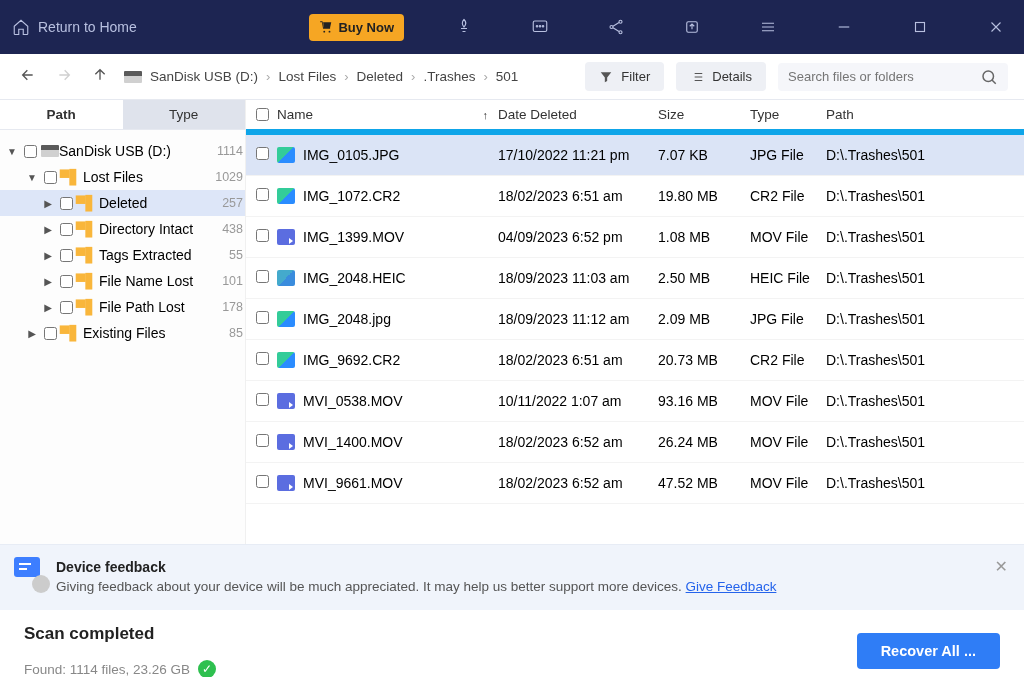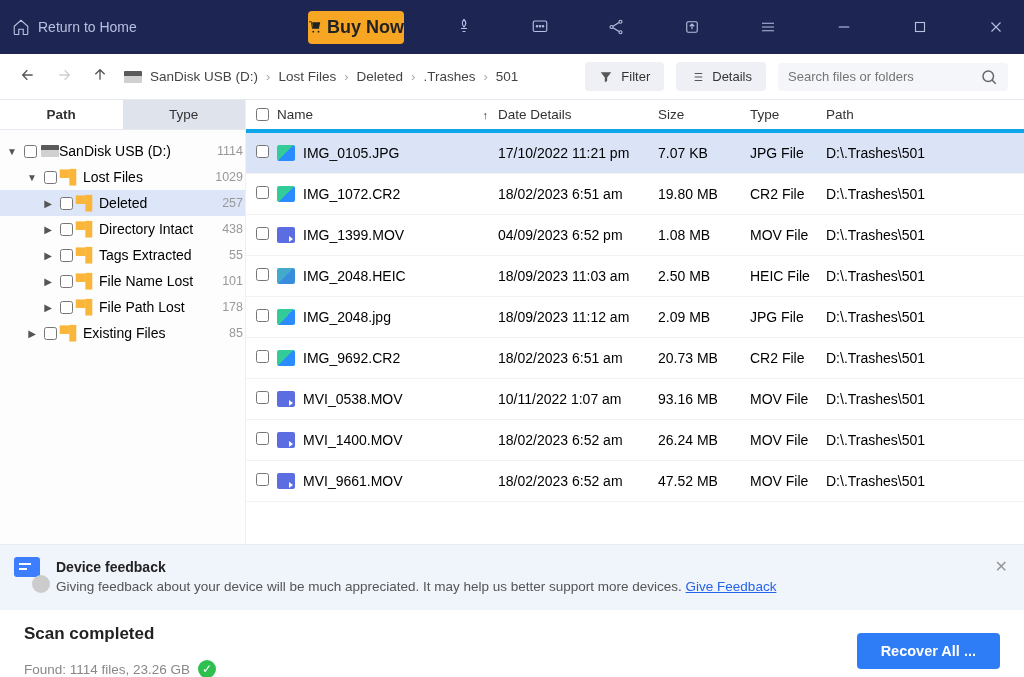--- a/index.html
+++ b/index.html
@@ -2,21 +2,21 @@
 <html><head>
 <meta charset="utf-8">
 <style>
 * { box-sizing: border-box; margin: 0; padding: 0; font-family: -apple-system, BlinkMacSystemFont, "Segoe UI", Arial, sans-serif; }
 body { width: 1024px; height: 677px; overflow: hidden; background: #fff; position: relative; }
 
 
 .titlebar { height: 54px; background: #1d2552; display: flex; align-items: center; padding: 0 12px; color: #b8c0e0; gap: 44px; }
 .titlebar .home-link { display: flex; align-items: center; gap: 8px; font-size: 14px; cursor: pointer; }
 .titlebar .spacer { flex: 1; }
-.buy-now { background: #f6a623; color: #222; border: none; border-radius: 4px; padding: 6px 0; font-size: 18px; font-weight: 600; display: flex; align-items: center; gap: 5px; cursor: pointer; }
+.buy-now { background: #f6a623; color: #222; border: none; border-radius: 4px; padding: 6px 10px; font-size: 13px; font-weight: 600; display: flex; align-items: center; gap: 5px; cursor: pointer; }
 .titlebar .icon-btn { width: 32px; height: 32px; display: flex; align-items: center; justify-content: center; color: #b8c0e0; cursor: pointer; }
 .titlebar svg { width: 18px; height: 18px; fill: none; stroke: currentColor; stroke-width: 1.5; }
 
 
 .toolbar { height: 46px; background: #fff; border-bottom: 1px solid #e6e9f0; display: flex; align-items: center; padding: 0 16px; gap: 12px; }
 .nv { display:flex; gap:12px; }
 .nav-btn { color: #555; cursor: pointer; padding: 4px; }
 .breadcrumb { display: flex; align-items: center; gap: 8px; font-size: 13.5px; color: #444; }
 .breadcrumb .sep { color: #aaa; font-size: 13px; }
 .toolbar .spacer { flex: 1; }
@@ -38,21 +38,21 @@
 .tree-row input[type=checkbox]{ margin: 0 4px; }
 .tree-row .ic { width: 18px; height: 16px; display: inline-flex; align-items: center; justify-content: center; margin-right: 4px; }
 .folder { color: #f9b63b; font-size: 14px; }
 .drive-ic { width:18px; height:12px; background: linear-gradient(#5a5a5a 40%, #d0d0d0 40%); border-radius:1px; display:inline-block;}
 .ind-0 { padding-left: 4px; }
 .ind-1 { padding-left: 24px; }
 .ind-2 { padding-left: 40px; }
 
 
 .filepane { flex: 1; display: flex; flex-direction: column; overflow: hidden; position: relative; }
-.cols { display: flex; border-bottom: 4px solid #0ea5e9; padding: 7px 0; font-size: 13.5px; color: #333; }
+.cols { display: flex; border-bottom: 6px solid #0ea5e9; padding: 7px 0; font-size: 13.5px; color: #333; }
 .col-name { width: 252px; padding-left: 10px; display:flex; align-items:center; gap:8px; }
 .col-date { width: 160px; }
 .col-size { width: 92px; }
 .col-type { width: 76px; }
 .col-path { flex: 1; }
 .sort-ic { margin-left: auto; margin-right: 10px; font-size:11px;}
 .rows { flex:1; overflow:auto; }
 .row { display: flex; align-items: center; font-size: 14px; padding: 12px 0; border-bottom: 1px solid #f3f3f3; }
 .row:hover, .row.sel { background: #dbe4f6; }
 .row .col-name { display:flex; align-items:flex-start; gap:8px; }
@@ -261,21 +261,21 @@
       </div>
   </div>
 
   <div class="filepane">
     <div class="cols">
       <div class="col-name">
           <input type="checkbox" style="">
           <span>Name</span>
           <span class="sort-ic">↑</span>
         </div>
-      <div class="col-date">Date Details</div>
+      <div class="col-date">Date Deleted</div>
       <div class="col-size">Size</div>
       <div class="col-type">Type</div>
       <div class="col-path">Path</div>
     </div>
     <div class="rows">
         <div class="row sel">
           <div class="col-name">
             <input type="checkbox" style="">
             <span class="thumb img"></span>
             <span>IMG_0105.JPG</span>

